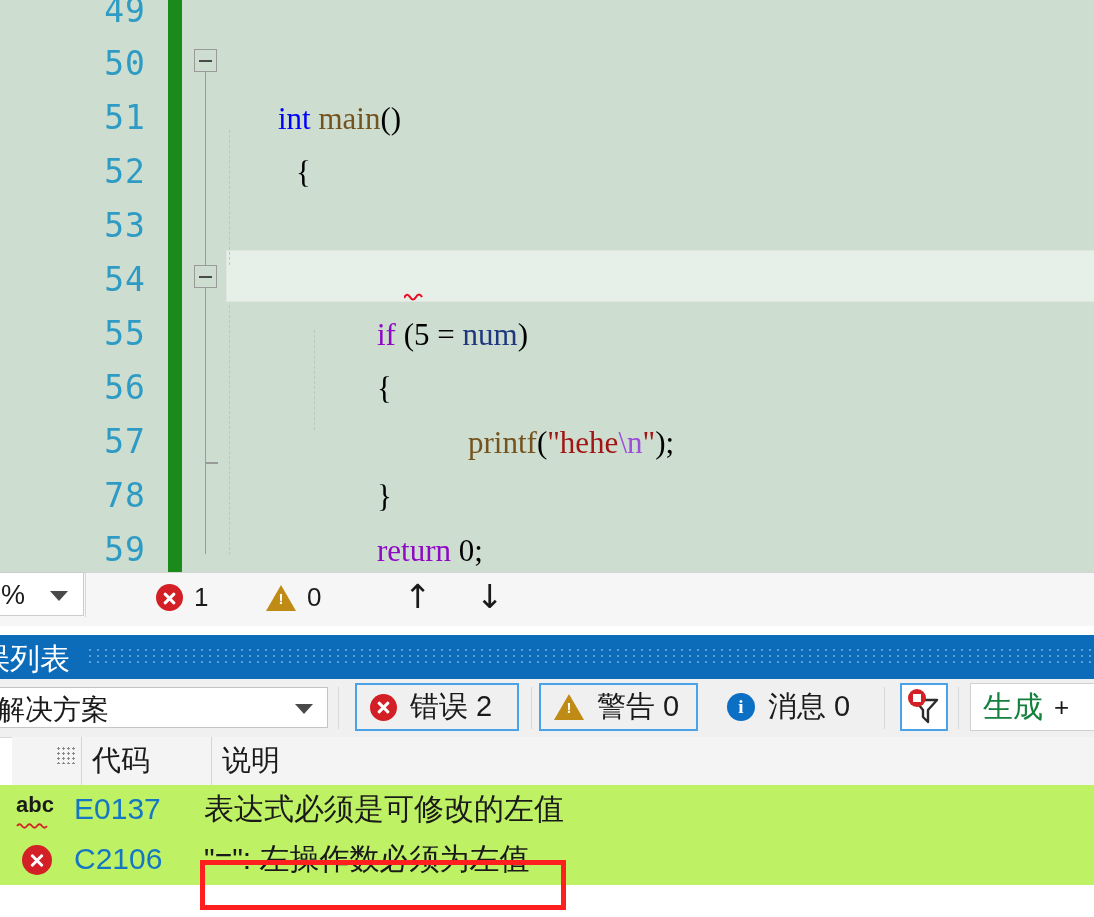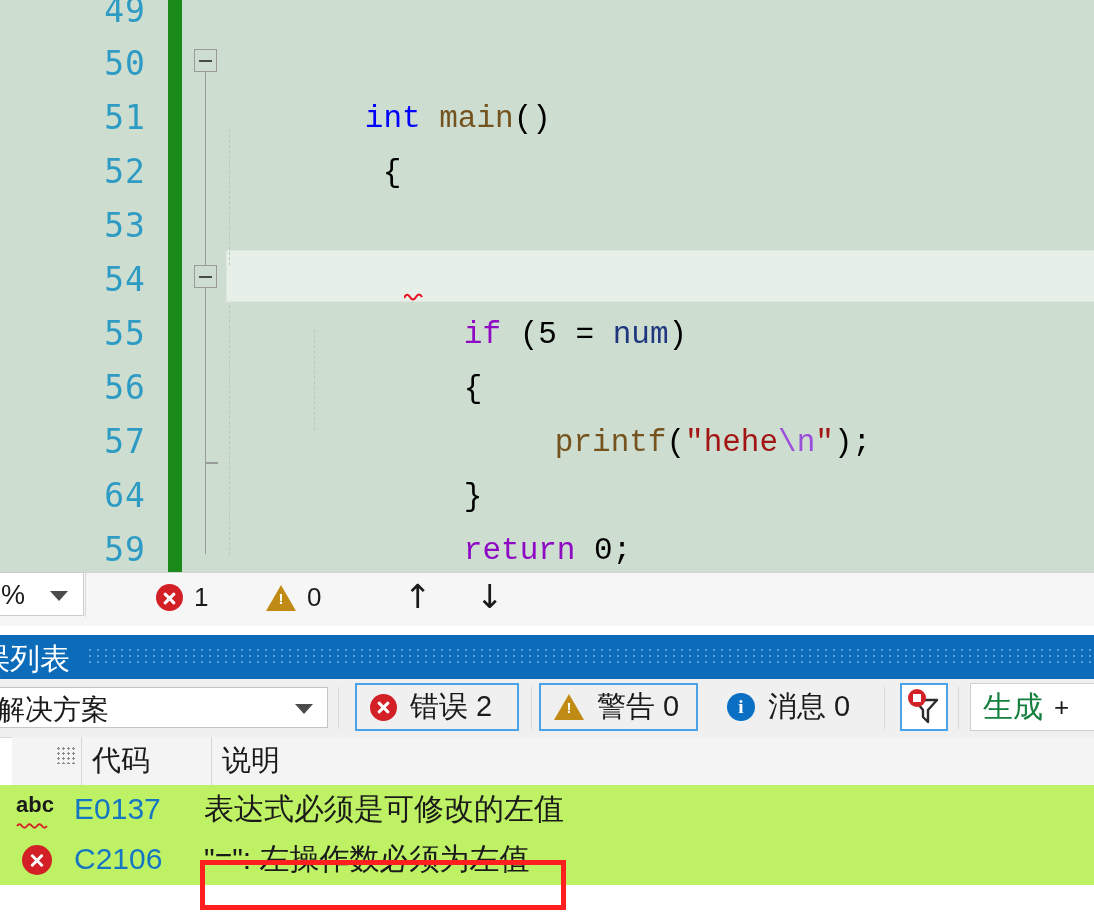--- a/index.html
+++ b/index.html
@@ -30,21 +30,21 @@
   }
   .changebar{
     position:absolute;left:168px;top:0;width:14px;height:572px;
     background:#1a8a1a;
   }
   .codearea{
     position:absolute;left:182px;top:0;right:0;height:572px;
   }
   .codeline{
     position:absolute;left:0;height:56px;line-height:56px;white-space:pre;
-    font-family:Liberation Mono, monospace;
+    font-family:Liberation Serif, serif;
     font-size:31px;
     color:#000000;
   }
   .kw-blue{color:#0000ff;}
   .kw-purple{color:#8f08c4;}
   .fn-brown{color:#74531f;}
   .id-navy{color:#1f377f;}
   .str-red{color:#a31515;}
   .esc-violet{color:#9b4ddb;}
 
@@ -269,21 +269,21 @@
     <div class="gutter">
       <div class="linenum" style="top:-6px;">49</div>
       <div class="linenum" style="top:47px;">50</div>
       <div class="linenum" style="top:101px;">51</div>
       <div class="linenum" style="top:155px;">52</div>
       <div class="linenum" style="top:209px;">53</div>
       <div class="linenum" style="top:263px;">54</div>
       <div class="linenum" style="top:317px;">55</div>
       <div class="linenum" style="top:371px;">56</div>
       <div class="linenum" style="top:425px;">57</div>
-      <div class="linenum" style="top:479px;">64</div>
+      <div class="linenum" style="top:479px;">78</div>
       <div class="linenum" style="top:533px;">59</div>
     </div>
 
     <div class="changebar"></div>
 
     <div class="codearea">
 
       <div class="curline-hl"></div>
 
       <div class="foldbox" style="left:12px;top:49px;"></div>

